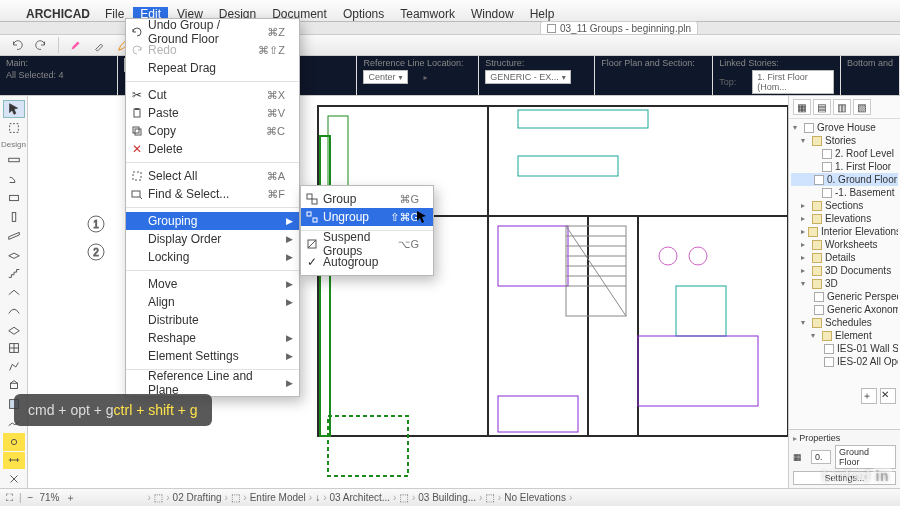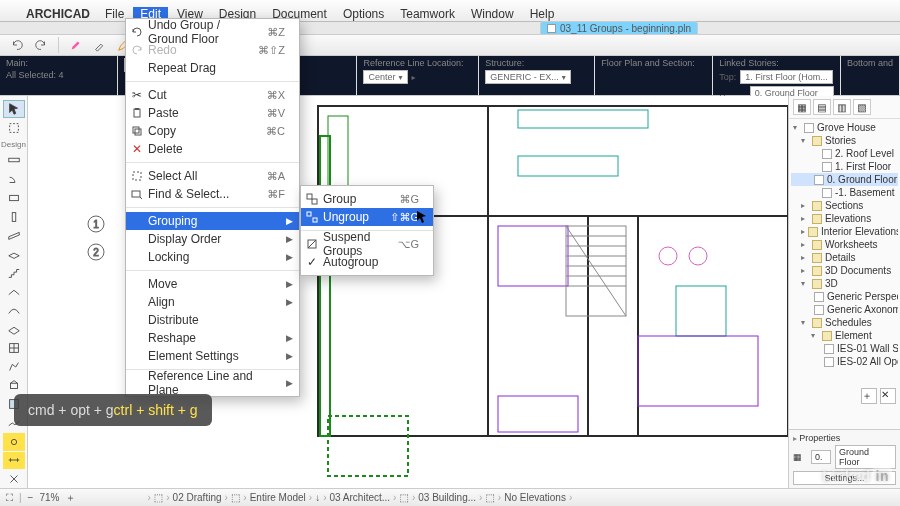--- a/index.html
+++ b/index.html
@@ -7,33 +7,33 @@
 
 
 .menubar { height:22px; background:linear-gradient(#fdfdfd,#ececec); border-bottom:1px solid #bbb; display:flex; align-items:flex-end; padding:0 6px; gap:2px; font-size:12px; }
 .menubar .apple { font-size:13px; padding:0 6px; }
 .menubar .app { font-weight:700; padding:0 6px; }
 .menubar .mitem { padding:0 7px; cursor:default; }
 .menubar .mitem.active { background:#2f6fe4; color:#fff; }
 
 
 .tabstrip { position:absolute; left:540px; top:20px; height:16px; display:flex; align-items:center; gap:4px; font-size:10px; color:#555; }
-.tabstrip .tab { background:#7dd3fc; border:1px solid #ccc; border-radius:3px 3px 0 0; padding:1px 6px; display:flex; gap:4px; align-items:center; }
+.tabstrip .tab { background:#ffffff; border:1px solid #ccc; border-radius:3px 3px 0 0; padding:1px 6px; display:flex; gap:4px; align-items:center; }
 .tabstrip .doc { width:9px; height:9px; background:#fff; border:1px solid #999; }
 
 
 .toolbar { position:absolute; left:0; top:34px; right:0; height:22px; background:linear-gradient(#fafafa,#e9e9e9); border-top:1px solid #ccc; border-bottom:1px solid #ccc; display:flex; align-items:center; padding:0 8px; gap:6px; }
 .tbtn { width:18px; height:18px; border:1px solid transparent; display:flex; align-items:center; justify-content:center; color:#555; border-radius:3px; }
 .tbtn svg { width:14px; height:14px; }
 .sep { width:1px; height:16px; background:#ccc; margin:0 2px; }
 
 .optbar { position:absolute; left:0; top:56px; right:0; height:40px; background:#0f172a; border-bottom:1px solid #ccc; display:flex; align-items:flex-start; font-size:9px; color:#666; }
 .optbar .seg { border-right:1px solid #ddd; height:100%; padding:2px 6px; display:flex; flex-direction:column; gap:2px; }
 .optbar .segtitle { font-size:9px; color:#888; white-space:nowrap; }
-.optbar .row { display:flex; gap:4px; align-items:center; }
+.optbar .row { display:flex; gap:16px; align-items:center; }
 .optbar .dd { background:#fff; border:1px solid #bbb; padding:1px 4px; font-size:9px; display:flex; align-items:center; gap:3px; }
 .chev { font-size:8px; color:#666; }
 
 
 .palette { position:absolute; left:0; top:96px; width:28px; bottom:18px; background:#f7f7f7; border-right:1px solid #ccc; display:flex; flex-direction:column; align-items:center; padding-top:4px; gap:1px; }
 .palette .lbl { font-size:8px; color:#777; padding:2px 0; }
 .palette .pbtn { width:22px; height:18px; display:flex; align-items:center; justify-content:center; color:#555; }
 .palette .pbtn.sel { background:#d8e4f5; border:1px solid #8bb; }
 .palette .pbtn svg { width:14px; height:14px; stroke:#444; fill:none; stroke-width:1; }
 .palette .hl { background:#ffe24a; }

